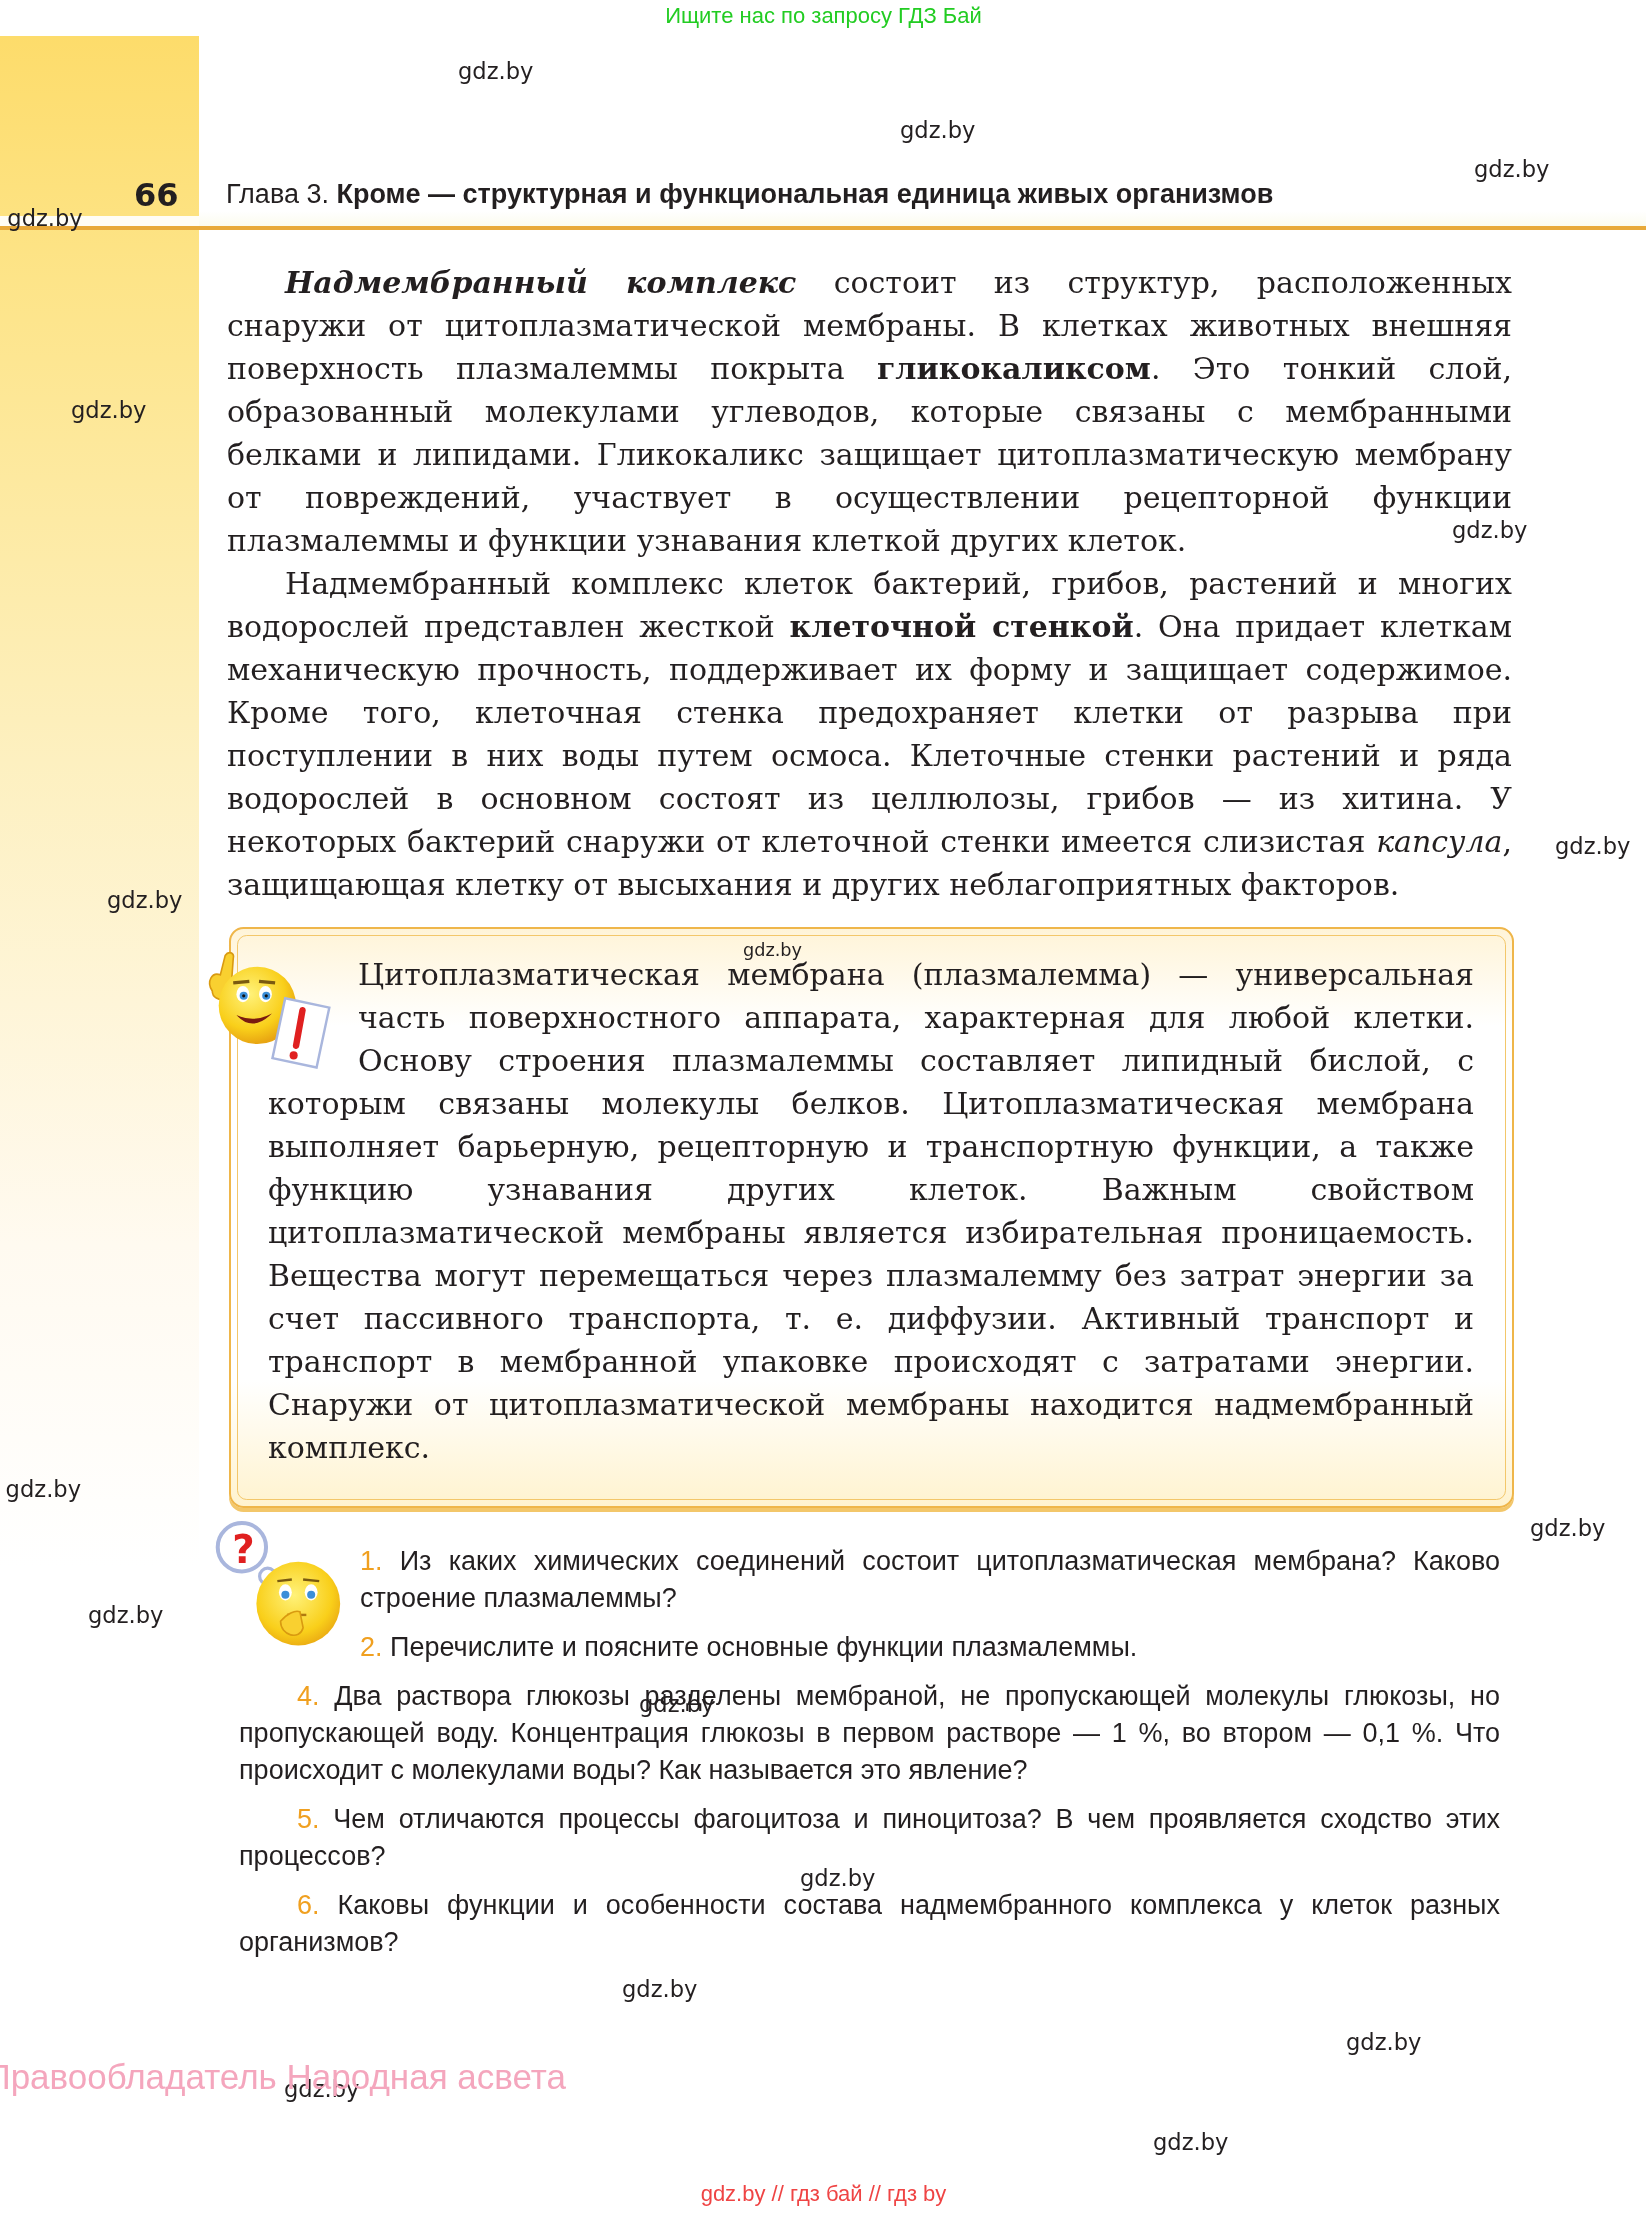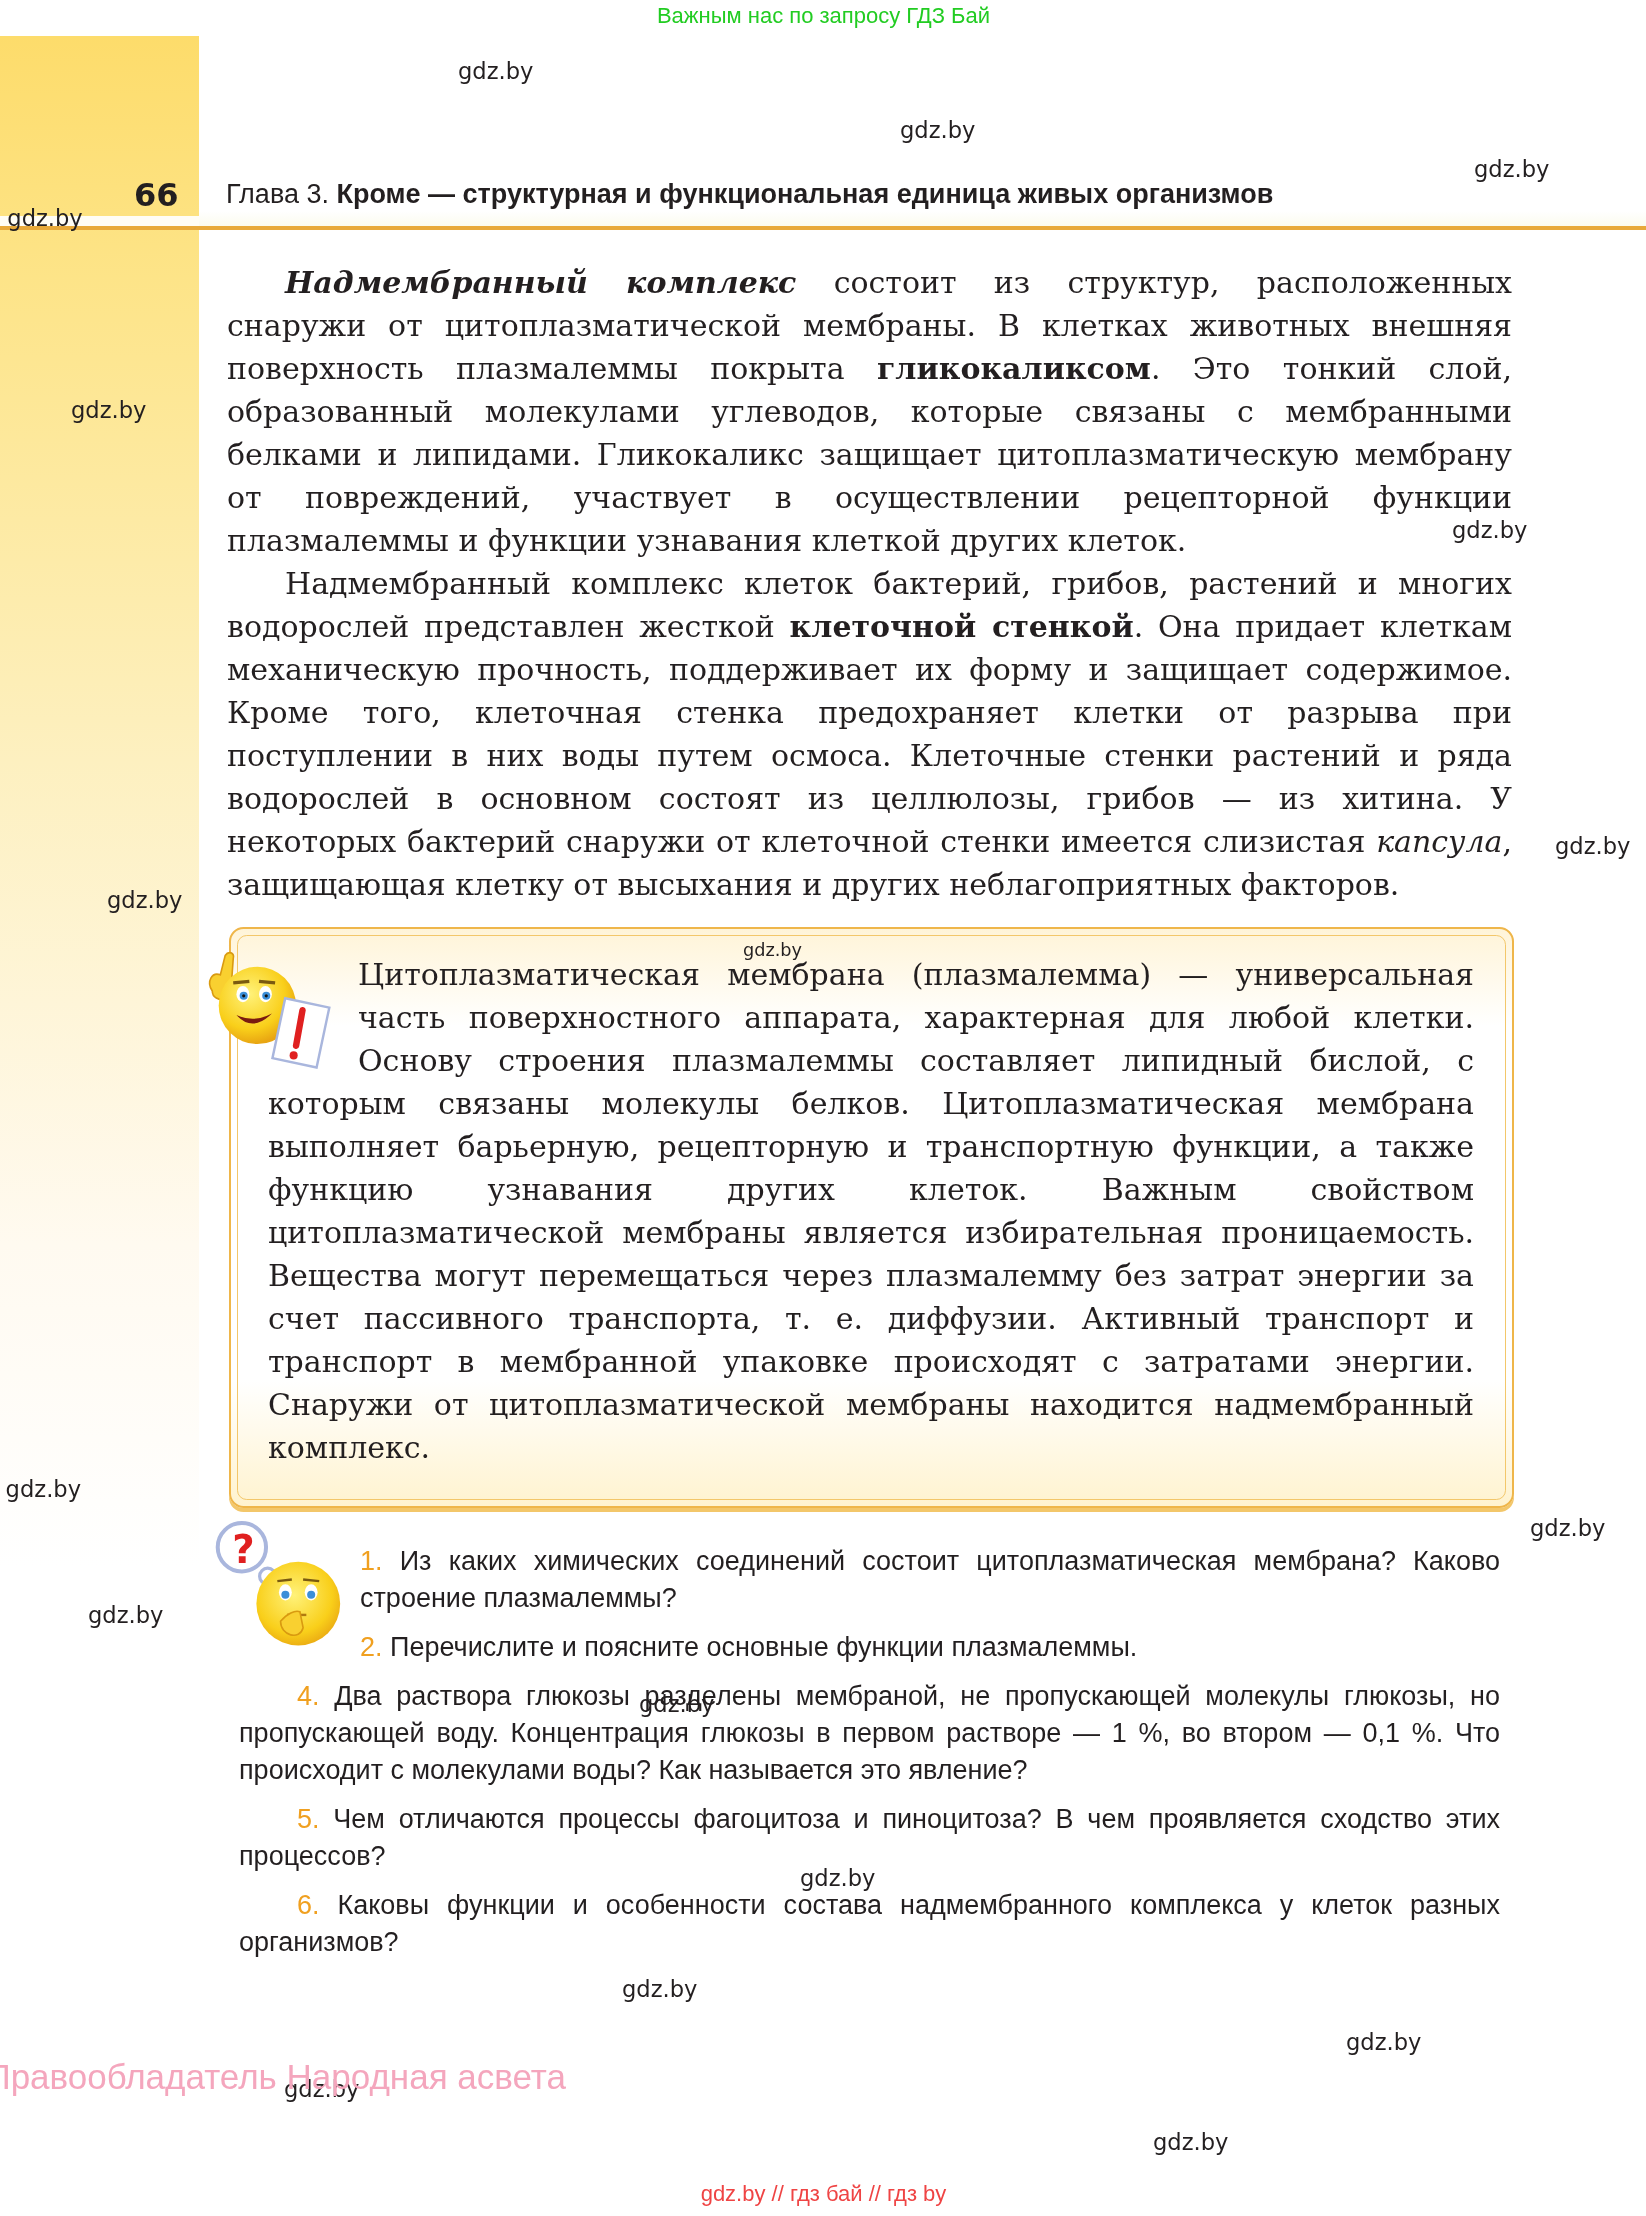--- a/index.html
+++ b/index.html
@@ -88,21 +88,21 @@
     position:absolute; left:0; top:2181px; width:1647px; text-align:center;
     font-family:"Liberation Sans", sans-serif; font-size:22px; color:#ef4444;
   }
 </style>
 </head>
 <body>
 
 <div class="sidebar"></div>
 <div class="sidebar-gap"></div>
 
-<div class="top-banner">Важным нас по запросу ГДЗ Бай</div>
+<div class="top-banner">Ищите нас по запросу ГДЗ Бай</div>
 
 <div class="header-shade"></div>
 <div class="page-number">66</div>
 <div class="chapter-title"><span>Глава 3. </span><span class="bold">Кроме — структурная и функциональная единица живых организмов</span></div>
 <div class="header-rule"></div>
 
 <div class="wm" style="left:458px;top:58px;">gdz.by</div>
 <div class="wm" style="left:900px;top:117px;">gdz.by</div>
 <div class="wm" style="left:1474px;top:156px;">gdz.by</div>
 <div class="wm" style="left:7.3px;top:205px;">gdz.by</div>

